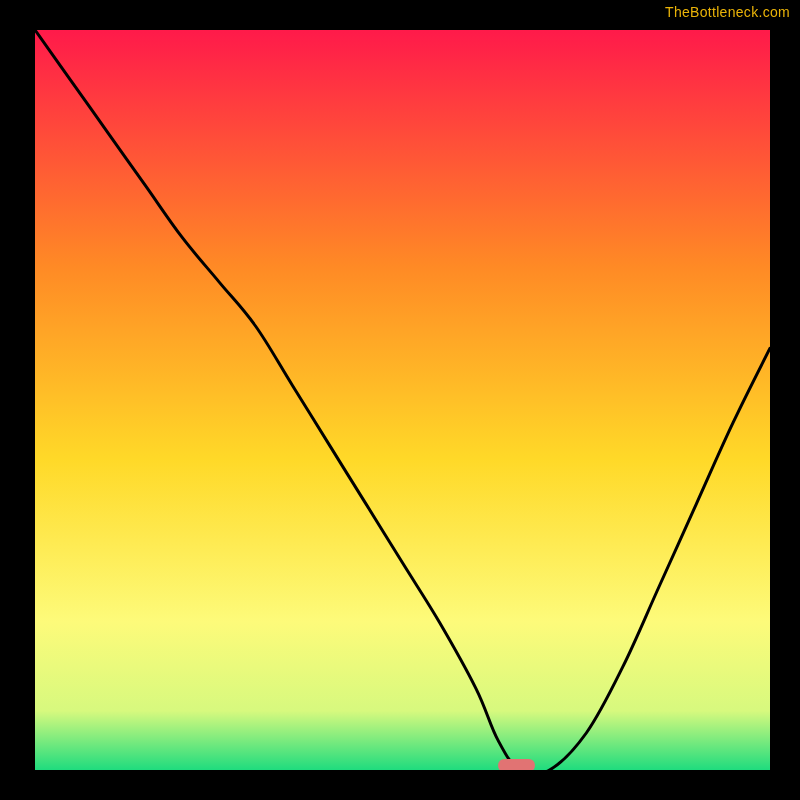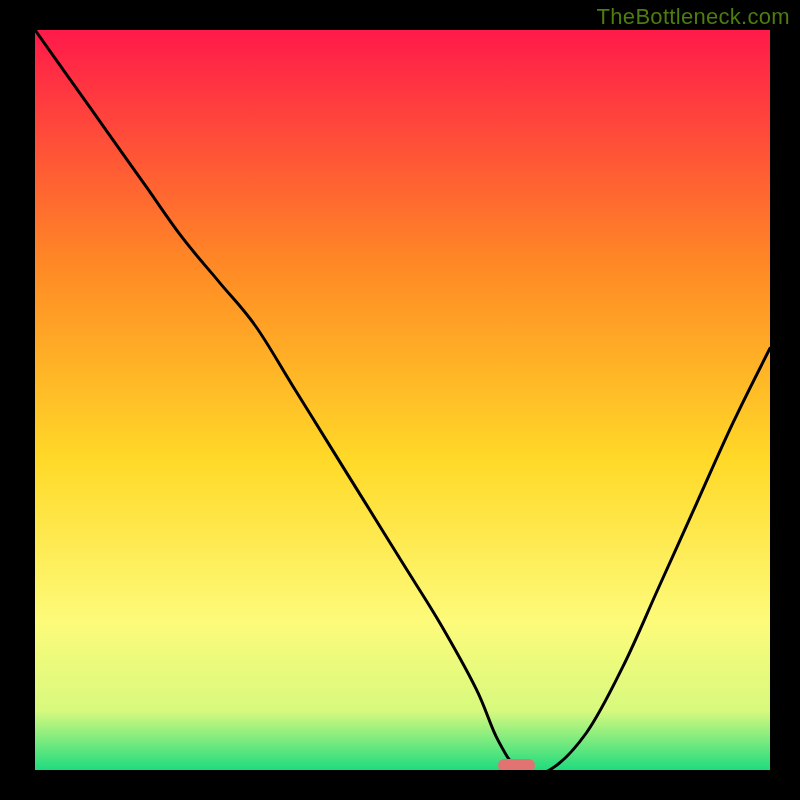--- a/index.html
+++ b/index.html
@@ -14,23 +14,23 @@
     position: relative;
     width: 800px;
     height: 800px;
     background: #000;
   }
   .watermark {
     position: absolute;
     top: 4px;
     right: 10px;
     font-family: Arial, Helvetica, sans-serif;
-    font-size: 22px;
+    font-size: 14px;
     font-weight: 500;
-    color: #4d7c0f;
+    color: #eab308;
     letter-spacing: 0.3px;
     z-index: 10;
   }
   .plot-area {
     position: absolute;
     left: 35px;
     top: 30px;
     width: 735px;
     height: 740px;
     overflow: hidden;

